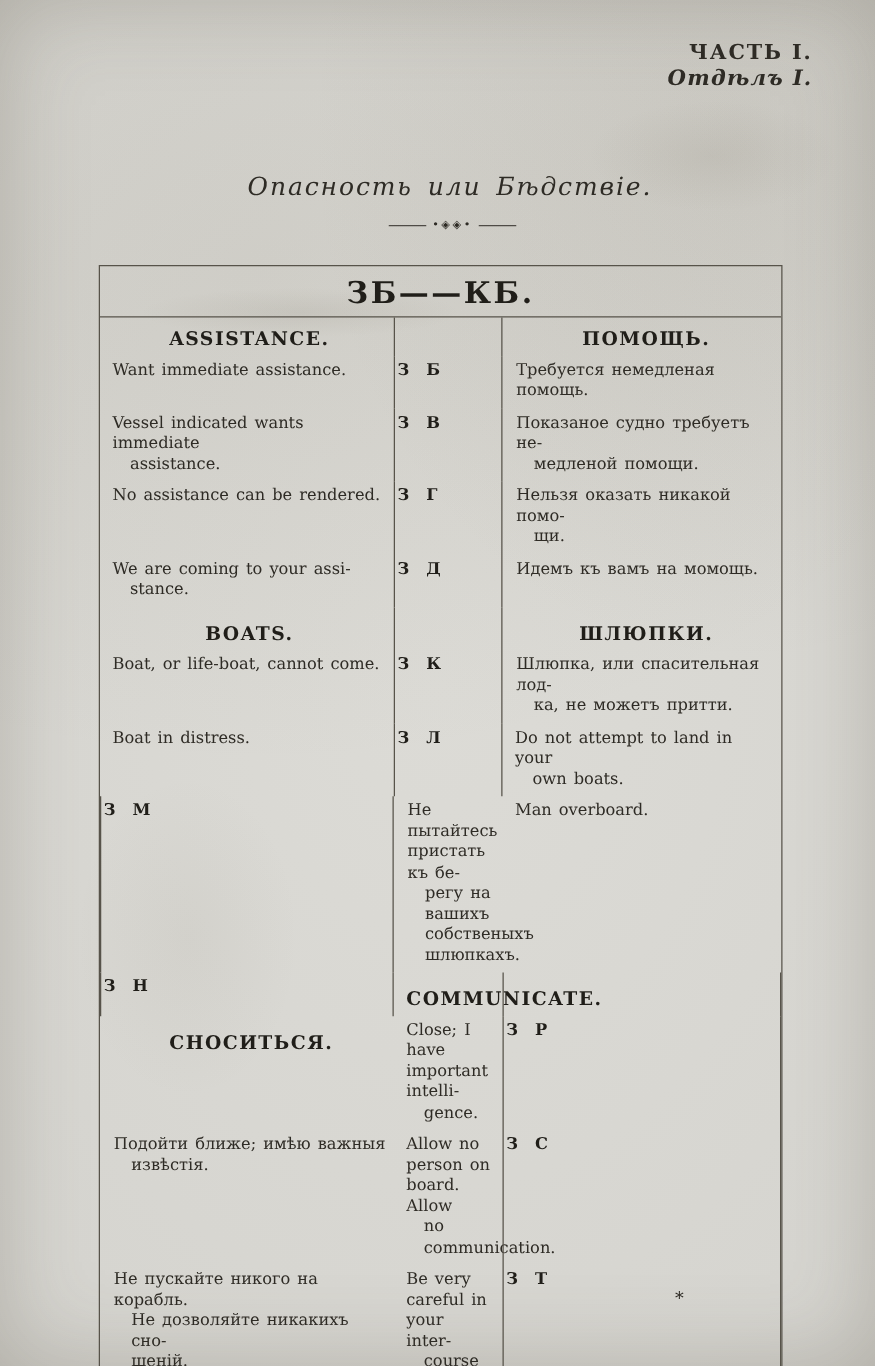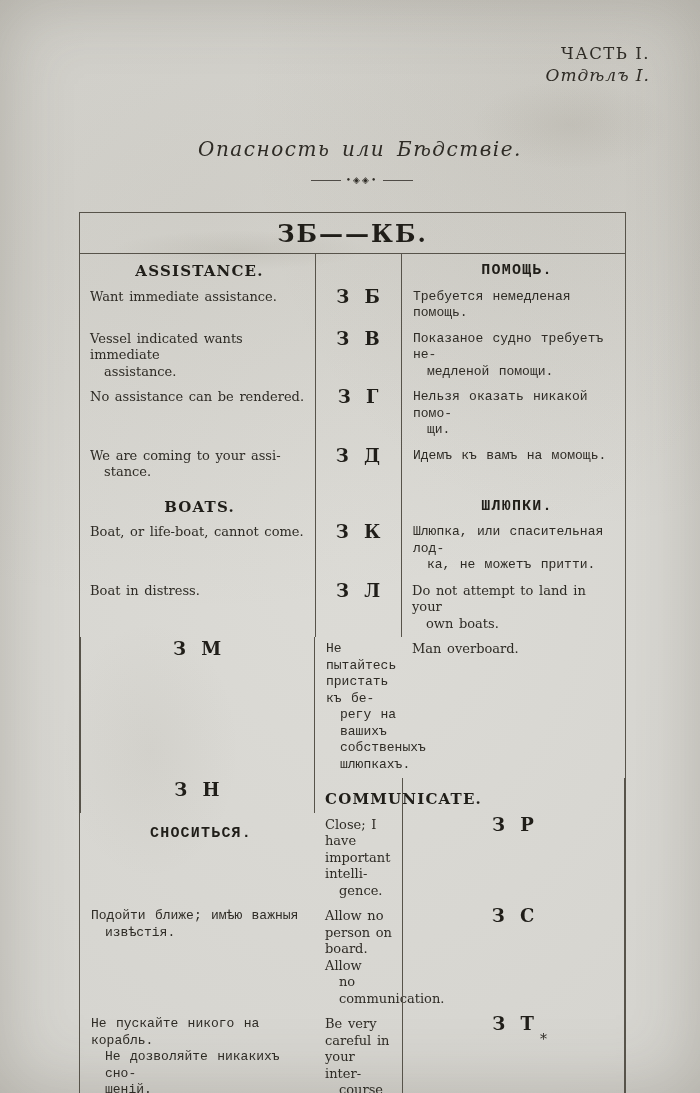--- a/index.html
+++ b/index.html
@@ -25,23 +25,23 @@
       radial-gradient(ellipse 90% 70% at 85% 10%, rgba(120,112,95,0.12), rgba(0,0,0,0) 55%),
       radial-gradient(ellipse 120% 100% at 50% 50%, #dcdbd6 0%, var(--paper) 55%, var(--paper-dark) 100%);
     box-shadow:inset 0 0 70px rgba(90,84,68,0.28);
   }
   .stain{position:absolute;border-radius:50%;pointer-events:none;}
   .stain-1{left:110px;top:230px;width:260px;height:40px;background:radial-gradient(ellipse,rgba(110,102,84,0.10),rgba(0,0,0,0) 70%);}
   .stain-2{left:470px;top:80px;width:200px;height:90px;background:radial-gradient(ellipse,rgba(110,102,84,0.09),rgba(0,0,0,0) 70%);}
   .stain-3{left:60px;top:620px;width:180px;height:260px;background:radial-gradient(ellipse,rgba(110,102,84,0.06),rgba(0,0,0,0) 70%);}
 
   .running-head{
-    position:absolute;top:44px;right:50px;
+    position:absolute;top:32px;right:50px;
     text-align:right;line-height:1.25;
-    font-size:16.5px;letter-spacing:1.5px;color:var(--ink);
+    font-size:16.5px;letter-spacing:1.5px;color:var(--ink);font-weight:bold;
   }
   .running-head .line2{font-style:italic;letter-spacing:1px;font-size:17px;}
 
   .page-title{
     position:absolute;top:137px;left:0;width:720px;
     text-align:center;
     font-style:italic;font-size:20px;letter-spacing:1.5px;
     word-spacing:4px;color:var(--ink);
   }
 
@@ -75,26 +75,26 @@
     height:calc(100% - 42px);
   }
   .cell{
     font-size:13px;line-height:16.5px;
     padding:4px 6px 5px 10px;
     word-spacing:1.5px;
   }
   .c-code{
     border-left:1px solid var(--rule);
     border-right:1px solid var(--rule);
-    text-align:center;
+    text-align:left;
     font-weight:bold;color:var(--ink-bold);
-    font-size:18px;word-spacing:7px;letter-spacing:1px;
+    font-size:13px;word-spacing:7px;letter-spacing:1px;
     padding-left:2px;padding-right:2px;
   }
-  .c-ru{padding-left:11px;padding-right:4px;font-family:Liberation Mono, monospace;}
+  .c-ru{padding-left:11px;padding-right:4px;}
   .heading{
     text-align:center;font-weight:bold;color:var(--ink-bold);
     font-size:15px;letter-spacing:1.2px;
     padding-top:13px;padding-bottom:5px;
   }
   .ln{min-height:16.5px;}
   .ln.cont{padding-left:14px;}
   .it{font-style:italic;}
 
   .footnote-mark{

